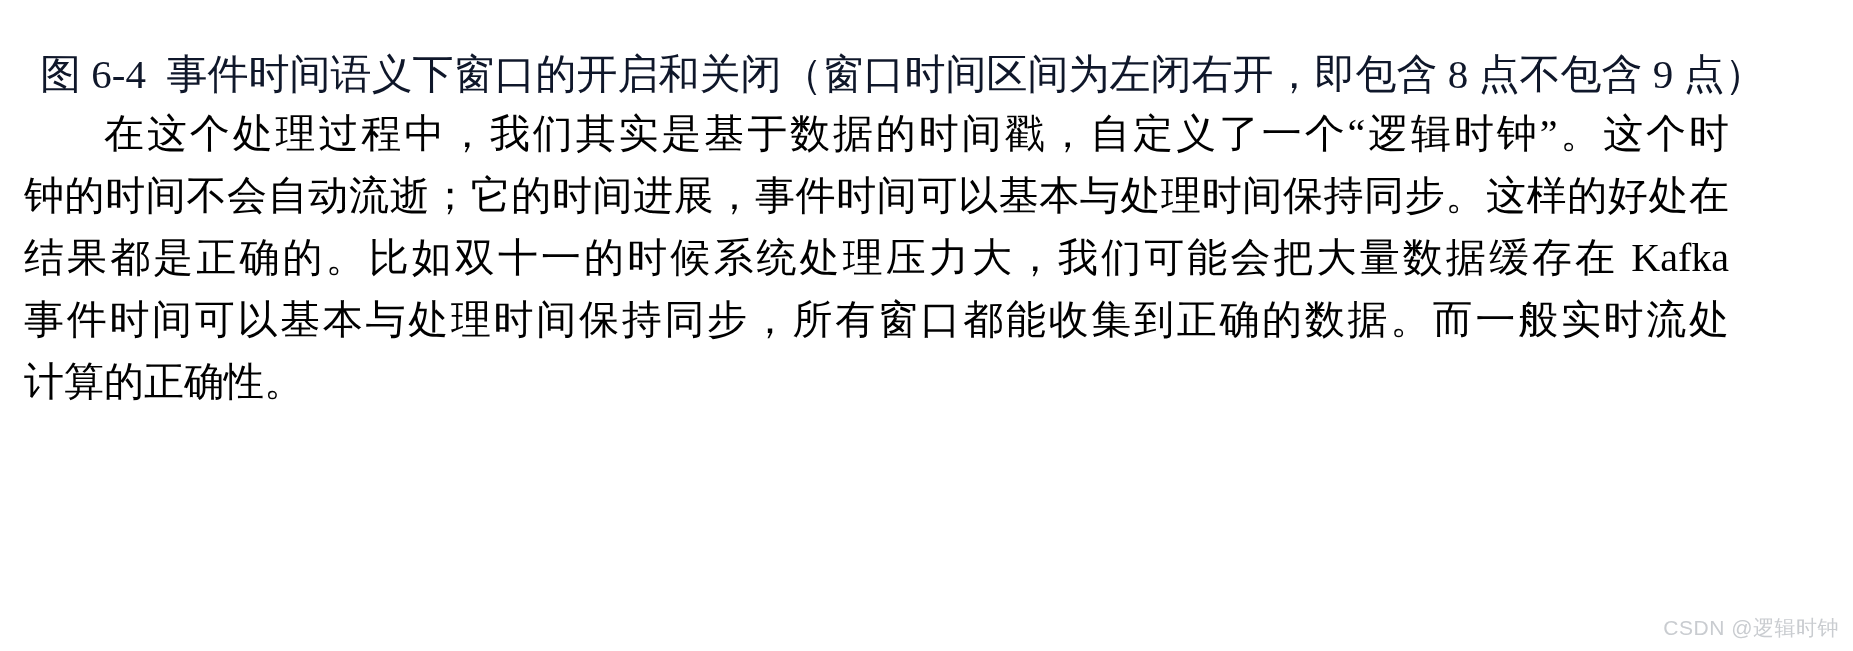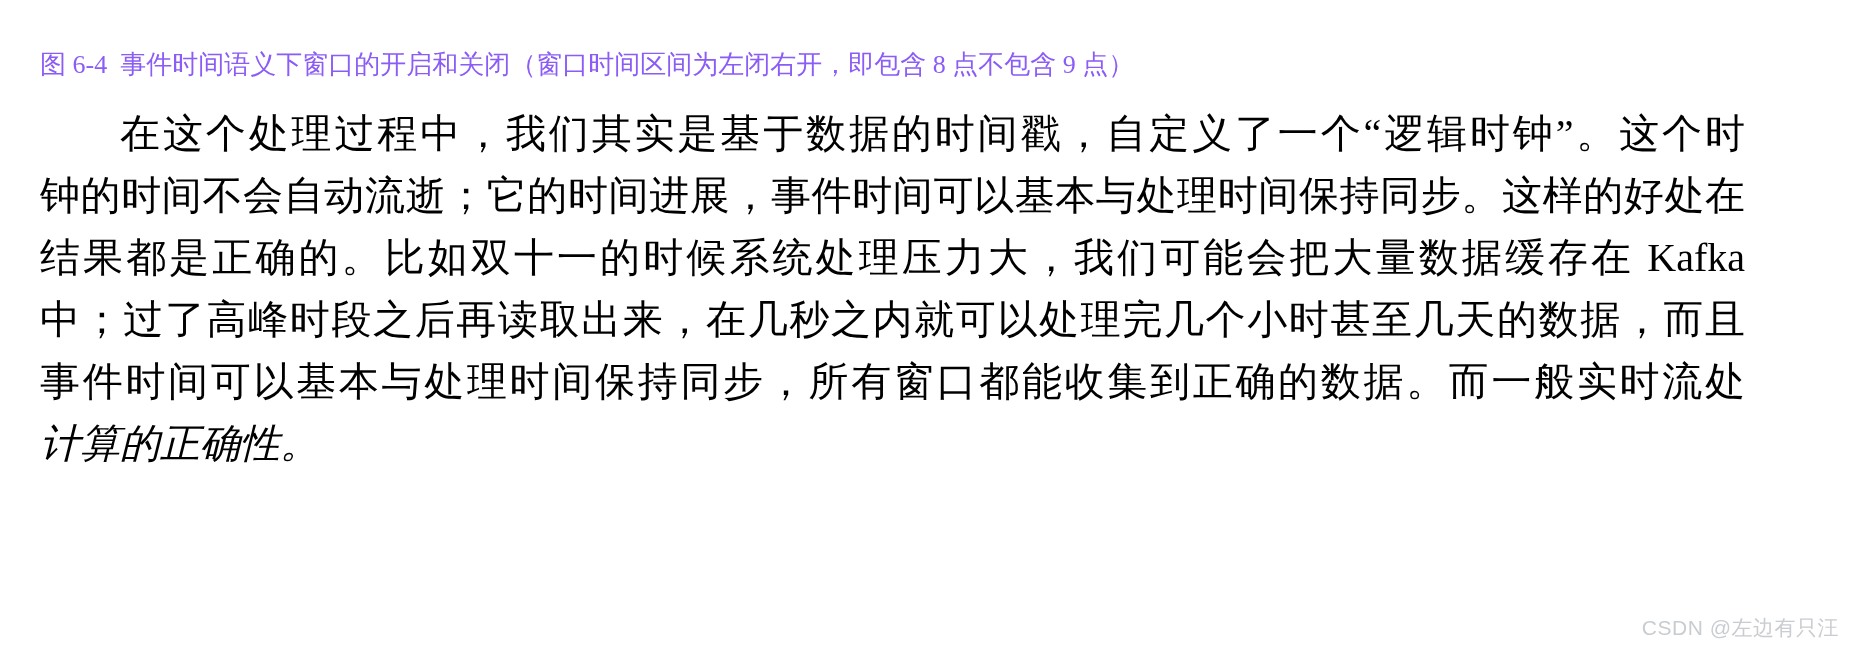--- a/index.html
+++ b/index.html
@@ -11,44 +11,43 @@
     background: #ffffff;
     color: #000000;
     font-family: "Liberation Serif", "DejaVu Serif", serif;
     overflow: hidden;
   }
   .caption {
     position: absolute;
     top: 47px;
     left: 40px;
     width: 1705px;
-    text-align: left;
-    font-size: 26px;
+    text-align: right;
+    font-size: 41px;
     white-space: pre;
-    color: #8b5cf6;
+    color: #0f172a;
   }
   .paragraph {
     position: absolute;
     top: 103px;
-    left: 40px;
+    left: 24px;
     width: 1705px;
     font-size: 40px;
     line-height: 62px;
     color: #000000;
   }
   .line {
     text-align: justify;
     text-align-last: justify;
   }
   .line.first {
     text-indent: 2em;
   }
   .line.last {
     text-align-last: left;
-    font-style: italic;
   }
   .watermark {
     position: absolute;
     right: 14px;
     bottom: 9px;
     font-family: "Liberation Sans", "DejaVu Sans", sans-serif;
     font-size: 21px;
     color: #c9ccd0;
     letter-spacing: 0.5px;
   }
@@ -61,22 +60,21 @@
 
   <div class="paragraph">
 
       <div class="line first">在这个处理过程中，我们其实是基于数据的时间戳，自定义了一个“逻辑时钟”。这个时</div>
 
       <div class="line">钟的时间不会自动流逝；它的时间进展，事件时间可以基本与处理时间保持同步。这样的好处在</div>
 
 
       <div class="line">结果都是正确的。比如双十一的时候系统处理压力大，我们可能会把大量数据缓存在 Kafka</div>
 
-      <div class="line">中；过了高峰时段之后再读取出来，在几秒之内就可以处理完几个小时甚至几天的数据，而且</div>
 
       <div class="line">事件时间可以基本与处理时间保持同步，所有窗口都能收集到正确的数据。而一般实时流处</div>
 
 
       <div class="line last">计算的正确性。</div>
     </div>
 
-  <div class="watermark">CSDN @左边有只汪</div>
+  <div class="watermark">CSDN @逻辑时钟</div>
 </div>
 
 </body></html>

